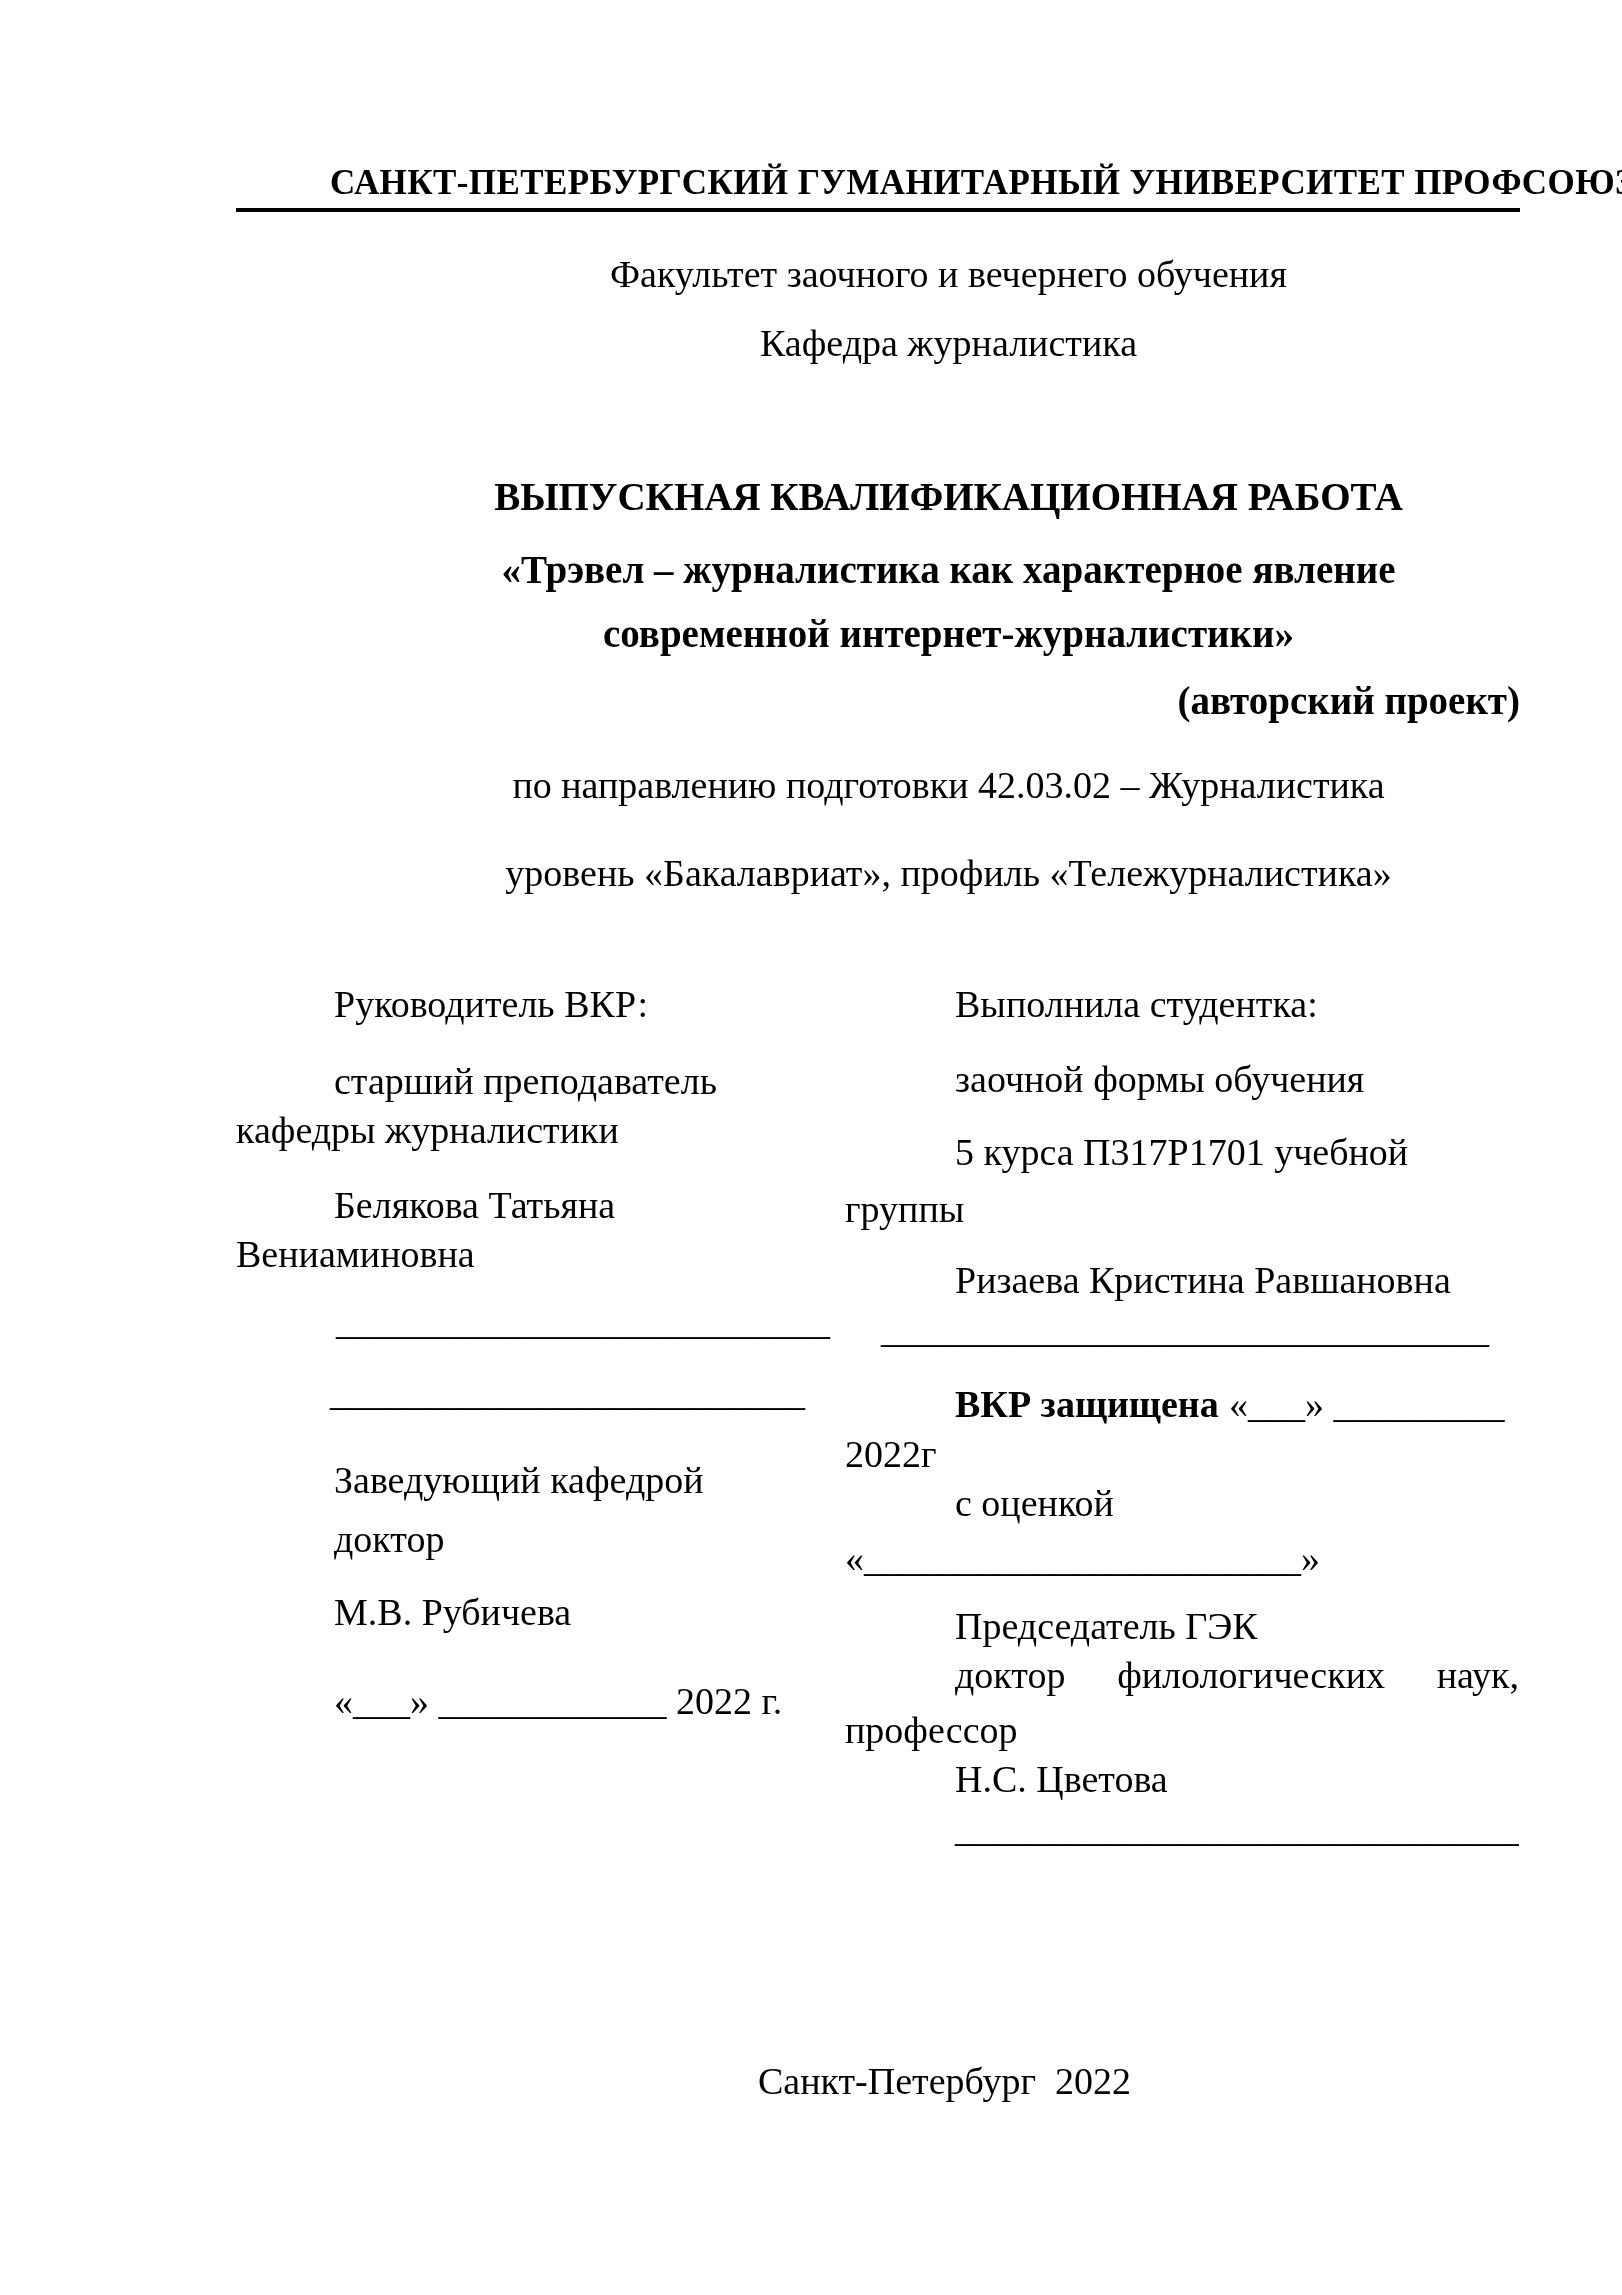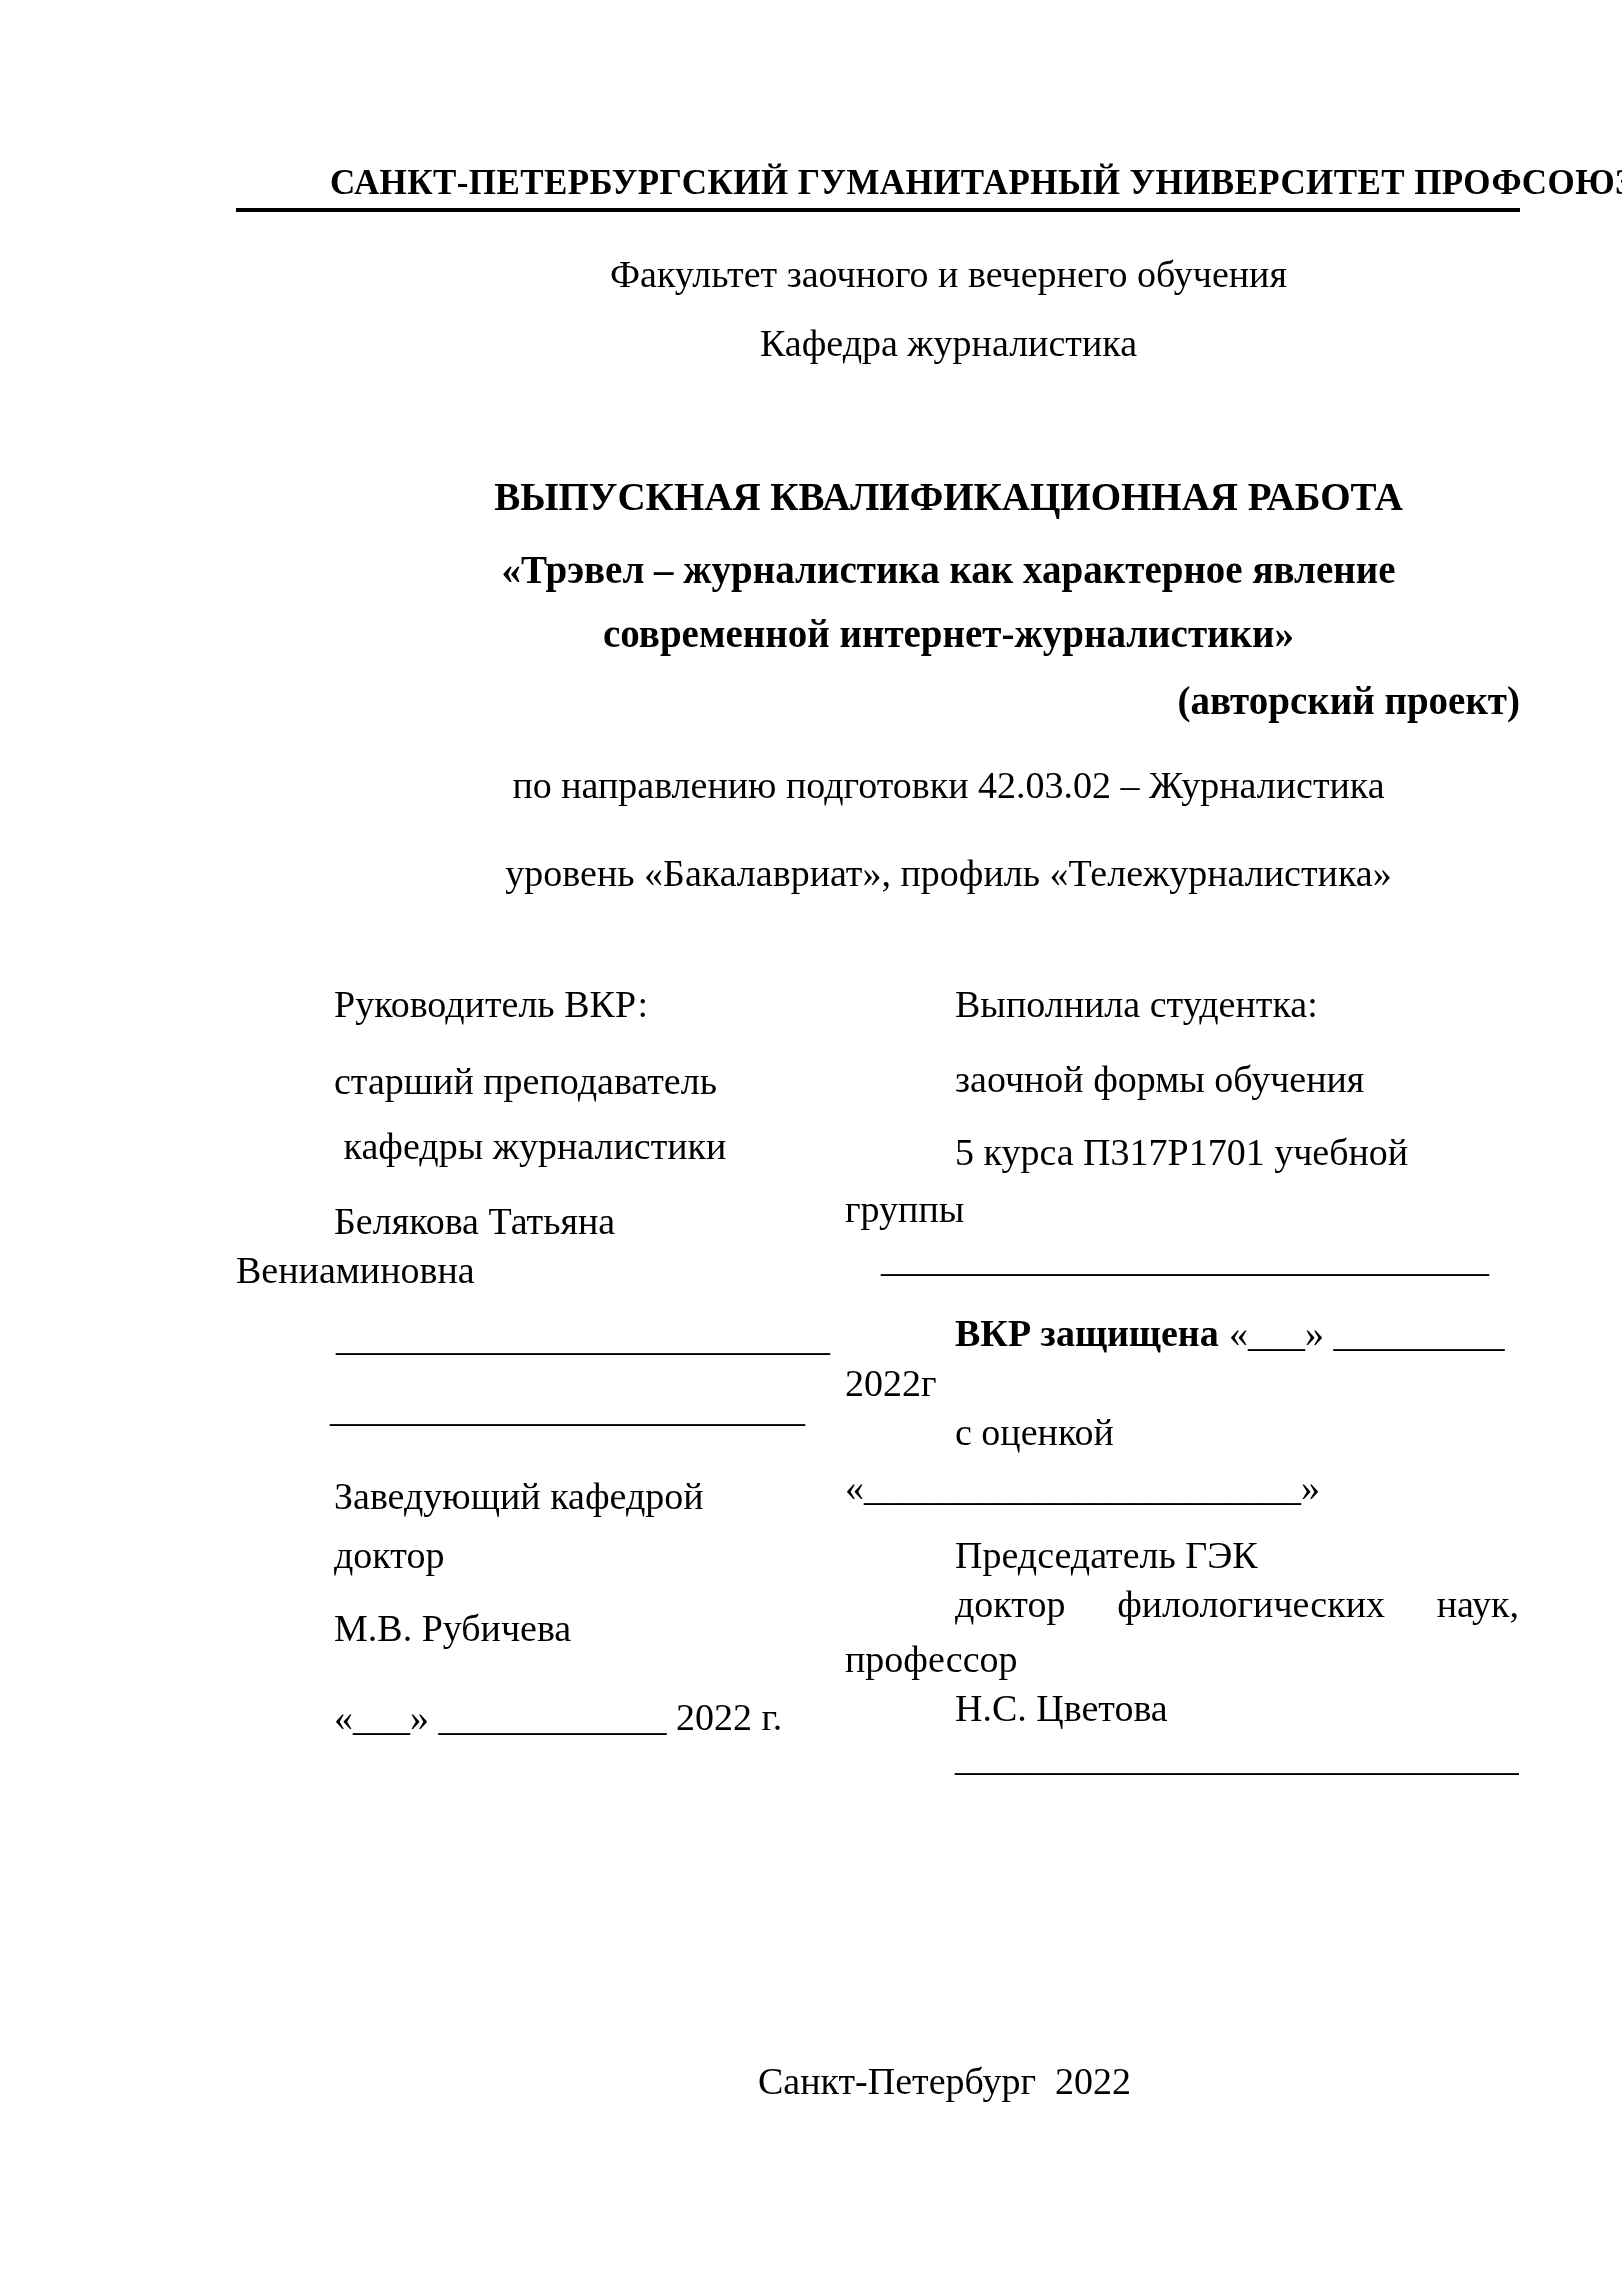--- a/index.html
+++ b/index.html
@@ -49,21 +49,21 @@
     display:flex;
   }
   .col-left{width:598px;flex:none;}
   .col-right{width:674px;flex:none;margin-left:11px;}
   .ind-l{padding-left:98px;}
   .ind-r{padding-left:110px;}
   .uline{white-space:nowrap;overflow:hidden;}
 
   
   .lm1{margin-top:28px;}
-  .lm2{margin-top:16px;text-align:center;}
+  .lm2{margin-top:0;}
   .lm3{margin-top:26px;}
   .lm4{margin-top:0;}
   .lm5{margin-top:18px;padding-left:100px;}
   .lm6{margin-top:22px;padding-left:94px;}
   .lm7{margin-top:39px;}
   .lm8{margin-top:10.2px;}
   .lm9{margin-top:23.6px;}
   .lm10{margin-top:40px;}
 
   
@@ -124,20 +124,21 @@
       <div class="line ind-l lm8">доктор</div>
       <div class="line ind-l lm9">М.В. Рубичева</div>
       <div class="line ind-l lm10">«___» ____________ 2022 г.</div>
     </div>
 
     <div class="col-right">
       <div class="line ind-r">Выполнила студентка:</div>
       <div class="line ind-r rm1">заочной формы обучения</div>
       <div class="line ind-r rm2">5 курса П317Р1701 учебной</div>
       <div class="line rm3">группы</div>
+      <div class="line ind-r rm4">Ризаева Кристина Равшановна</div>
       <div class="line uline rm5">________________________________</div>
       <div class="line ind-r rm6">
         <span class="b">ВКР защищена</span><span class="gap">«___» _________</span>
       </div>
       <div class="line rm7">2022г</div>
       <div class="line ind-r rm8">с оценкой</div>
       <div class="line uline rm9">«_______________________»</div>
       <div class="line ind-r rm10">Председатель ГЭК</div>
       <div class="line ind-r rm11">доктор филологических наук,</div>
       <div class="line rm12">профессор</div>

